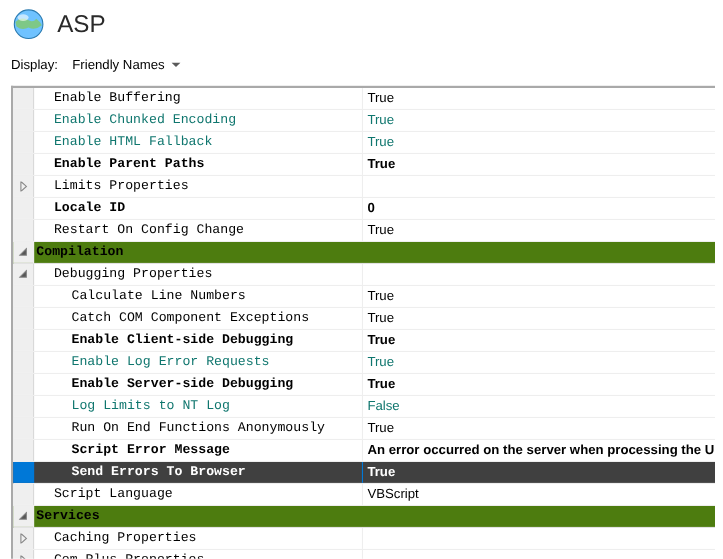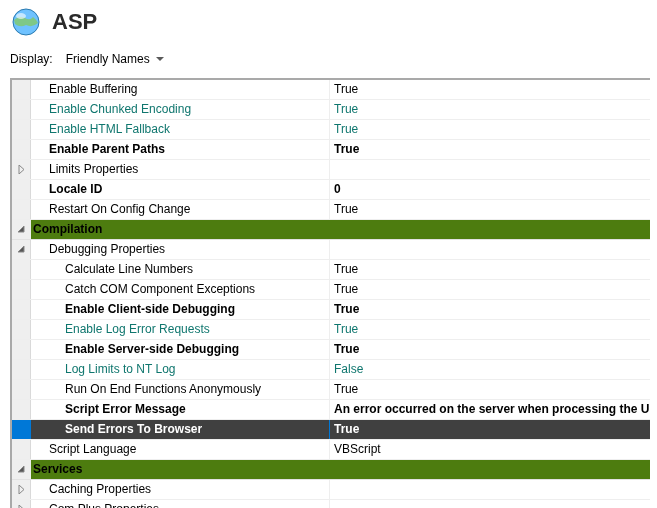--- a/index.html
+++ b/index.html
@@ -1,30 +1,30 @@
 <!DOCTYPE html>
 <html><head>
 <meta charset="utf-8">
 <style>
   html,body{margin:0;padding:0;font-family:"Segoe UI",Tahoma,sans-serif;font-size:12px;color:#000;background:#fff;}
   .page{width:657px;height:508px;overflow:hidden;position:relative;}
   .header{display:flex;align-items:center;padding:6px 10px 4px 10px;}
   .header .icon{width:32px;height:32px;margin-right:10px;flex:0 0 auto;}
-  .header h1{font-size:22px;font-weight:700;margin:0;color:#2a2a2a;}
+  .header h1{font-size:22px;font-weight:400;margin:0;color:#2a2a2a;}
   .display-row{display:flex;align-items:center;padding:6px 10px 8px 10px;}
   .display-row .lbl{margin-right:6px;}
   .display-row .combo{display:inline-flex;align-items:center;justify-content:flex-start;min-width:130px;height:20px;padding:0 6px;border:1px solid transparent;}
   .combo .caret{width:0;height:0;border-left:4px solid transparent;border-right:4px solid transparent;border-top:4px solid #5a5a5a;margin-left:6px;}
   .grid{border-top:2px solid #a9a9a9;border-left:2px solid #a9a9a9;box-sizing:border-box;width:640px;margin-left:10px;background:#fff;}
   .grid-body{}
   .col-gutter{width:18px;flex:0 0 18px;background:#efefef;border-right:1px solid #d9d9d9;display:flex;align-items:center;justify-content:center;}
   .row{display:flex;height:19px;line-height:19px;border-bottom:1px solid #eeeeee;}
   .row.selected{background:#404040;color:#fff;}
   .row.selected .col-gutter{background:#0078d7;border-right-color:#0078d7;}
-  .name{flex:0 0 298px;display:flex;align-items:center;border-right:1px solid #eeeeee;overflow:hidden;white-space:nowrap;}
+  .name{flex:0 0 298px;display:flex;align-items:center;border-right:1px solid #eeeeee;overflow:hidden;white-space:nowrap;font-family:Liberation Mono, monospace;}
   .row.selected .name{border-right-color:#0078d7;}
   .val{flex:1 1 auto;padding:0 4px;white-space:nowrap;overflow:hidden;}
   .indent{display:inline-block;}
   .name-text{padding-left:2px;}
   .disabled{color:#0f766e;}
   .bold{font-weight:700;}
   .row.cat{background:#4d7c0f;border-bottom:1px solid #e2e2e2;}
   .row.cat .name{flex:1 1 auto;border-right:none;font-weight:700;}
   .row.cat .col-gutter{background:#efefef;border-right:1px solid #efefef;}
   .expando{width:10px;height:10px;display:inline-flex;align-items:center;justify-content:center;}

